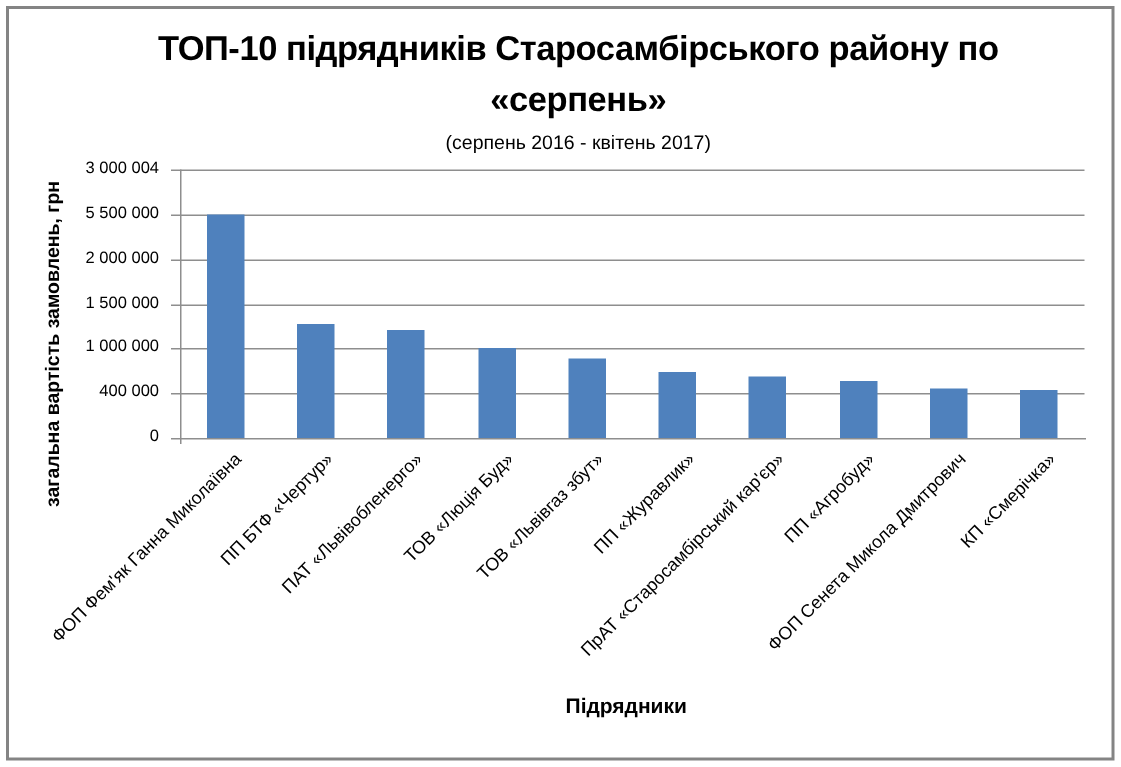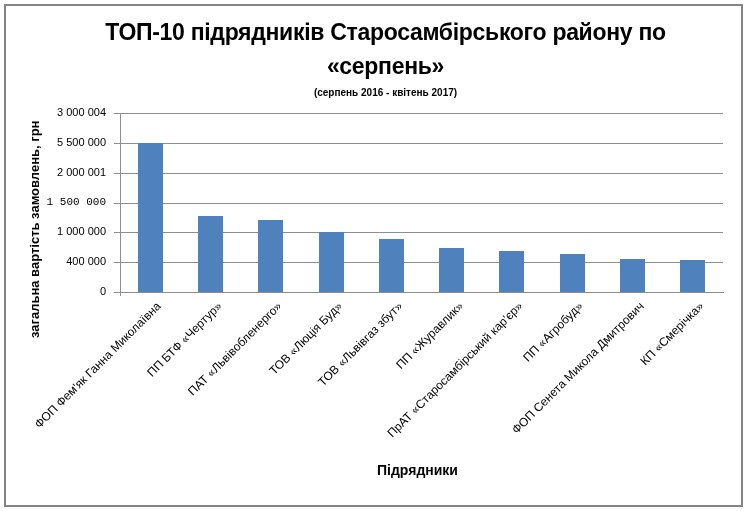--- a/index.html
+++ b/index.html
@@ -19,21 +19,21 @@
   .title-block {
     position:absolute; left:0; right:0; top:15px;
     text-align:center;
     margin-left:24px;
   }
   .title-line {
     font-size:23px; font-weight:bold; line-height:34px;
     letter-spacing:-0.3px;
   }
   .subtitle {
-    font-size:10px; font-weight:bold; margin-top:4px;
+    font-size:13px; font-weight:normal; margin-top:4px;
   }
   .ylabel {
     position:absolute; left:27px; top:338px;
     transform:rotate(-90deg); transform-origin:0 0;
     font-size:13px; font-weight:bold; white-space:nowrap;
   }
   .gridline {
     position:absolute; left:120px; width:603px; height:1px;
   }
   .ytick-mark {
@@ -85,22 +85,22 @@
     <div class="ytick-mark" style="top: 172.667px; background: rgb(142, 142, 142);"></div>
     <div class="gridline" style="top: 142.833px; background: rgb(142, 142, 142);"></div>
     <div class="ytick-mark" style="top: 142.833px; background: rgb(142, 142, 142);"></div>
     <div class="gridline" style="top: 113px; background: rgb(142, 142, 142);"></div>
     <div class="ytick-mark" style="top: 113px; background: rgb(142, 142, 142);"></div>
   </div>
 <div id="yticks">
     <div class="ytick-label" style="top: 285px;">0</div>
     <div class="ytick-label" style="top: 255.167px;">400 000</div>
     <div class="ytick-label" style="top: 225.333px;">1 000 000</div>
-    <div class="ytick-label" style="top: 195.5px; font-family: Liberation Mono, monospace;">1 500 000</div>
-    <div class="ytick-label" style="top: 165.667px;">2 000 001</div>
+    <div class="ytick-label" style="top: 195.5px;">1 500 000</div>
+    <div class="ytick-label" style="top: 165.667px;">2 000 000</div>
     <div class="ytick-label" style="top: 135.833px;">5 500 000</div>
     <div class="ytick-label" style="top: 106px;">3 000 004</div>
   </div>
 <div id="bars">
     <div class="bar" style="left: 137.65px; width: 25px; top: 142.833px; height: 149.167px; background: rgb(79, 129, 189);"></div>
     <div class="bar" style="left: 197.95px; width: 25px; top: 216.223px; height: 75.7767px; background: rgb(79, 129, 189);"></div>
     <div class="bar" style="left: 258.25px; width: 25px; top: 219.803px; height: 72.1967px; background: rgb(79, 129, 189);"></div>
     <div class="bar" style="left: 318.55px; width: 25px; top: 232.333px; height: 59.6667px; background: rgb(79, 129, 189);"></div>
     <div class="bar" style="left: 378.85px; width: 25px; top: 238.897px; height: 53.1033px; background: rgb(79, 129, 189);"></div>
     <div class="bar" style="left: 439.15px; width: 25px; top: 248.443px; height: 43.5567px; background: rgb(79, 129, 189);"></div>

